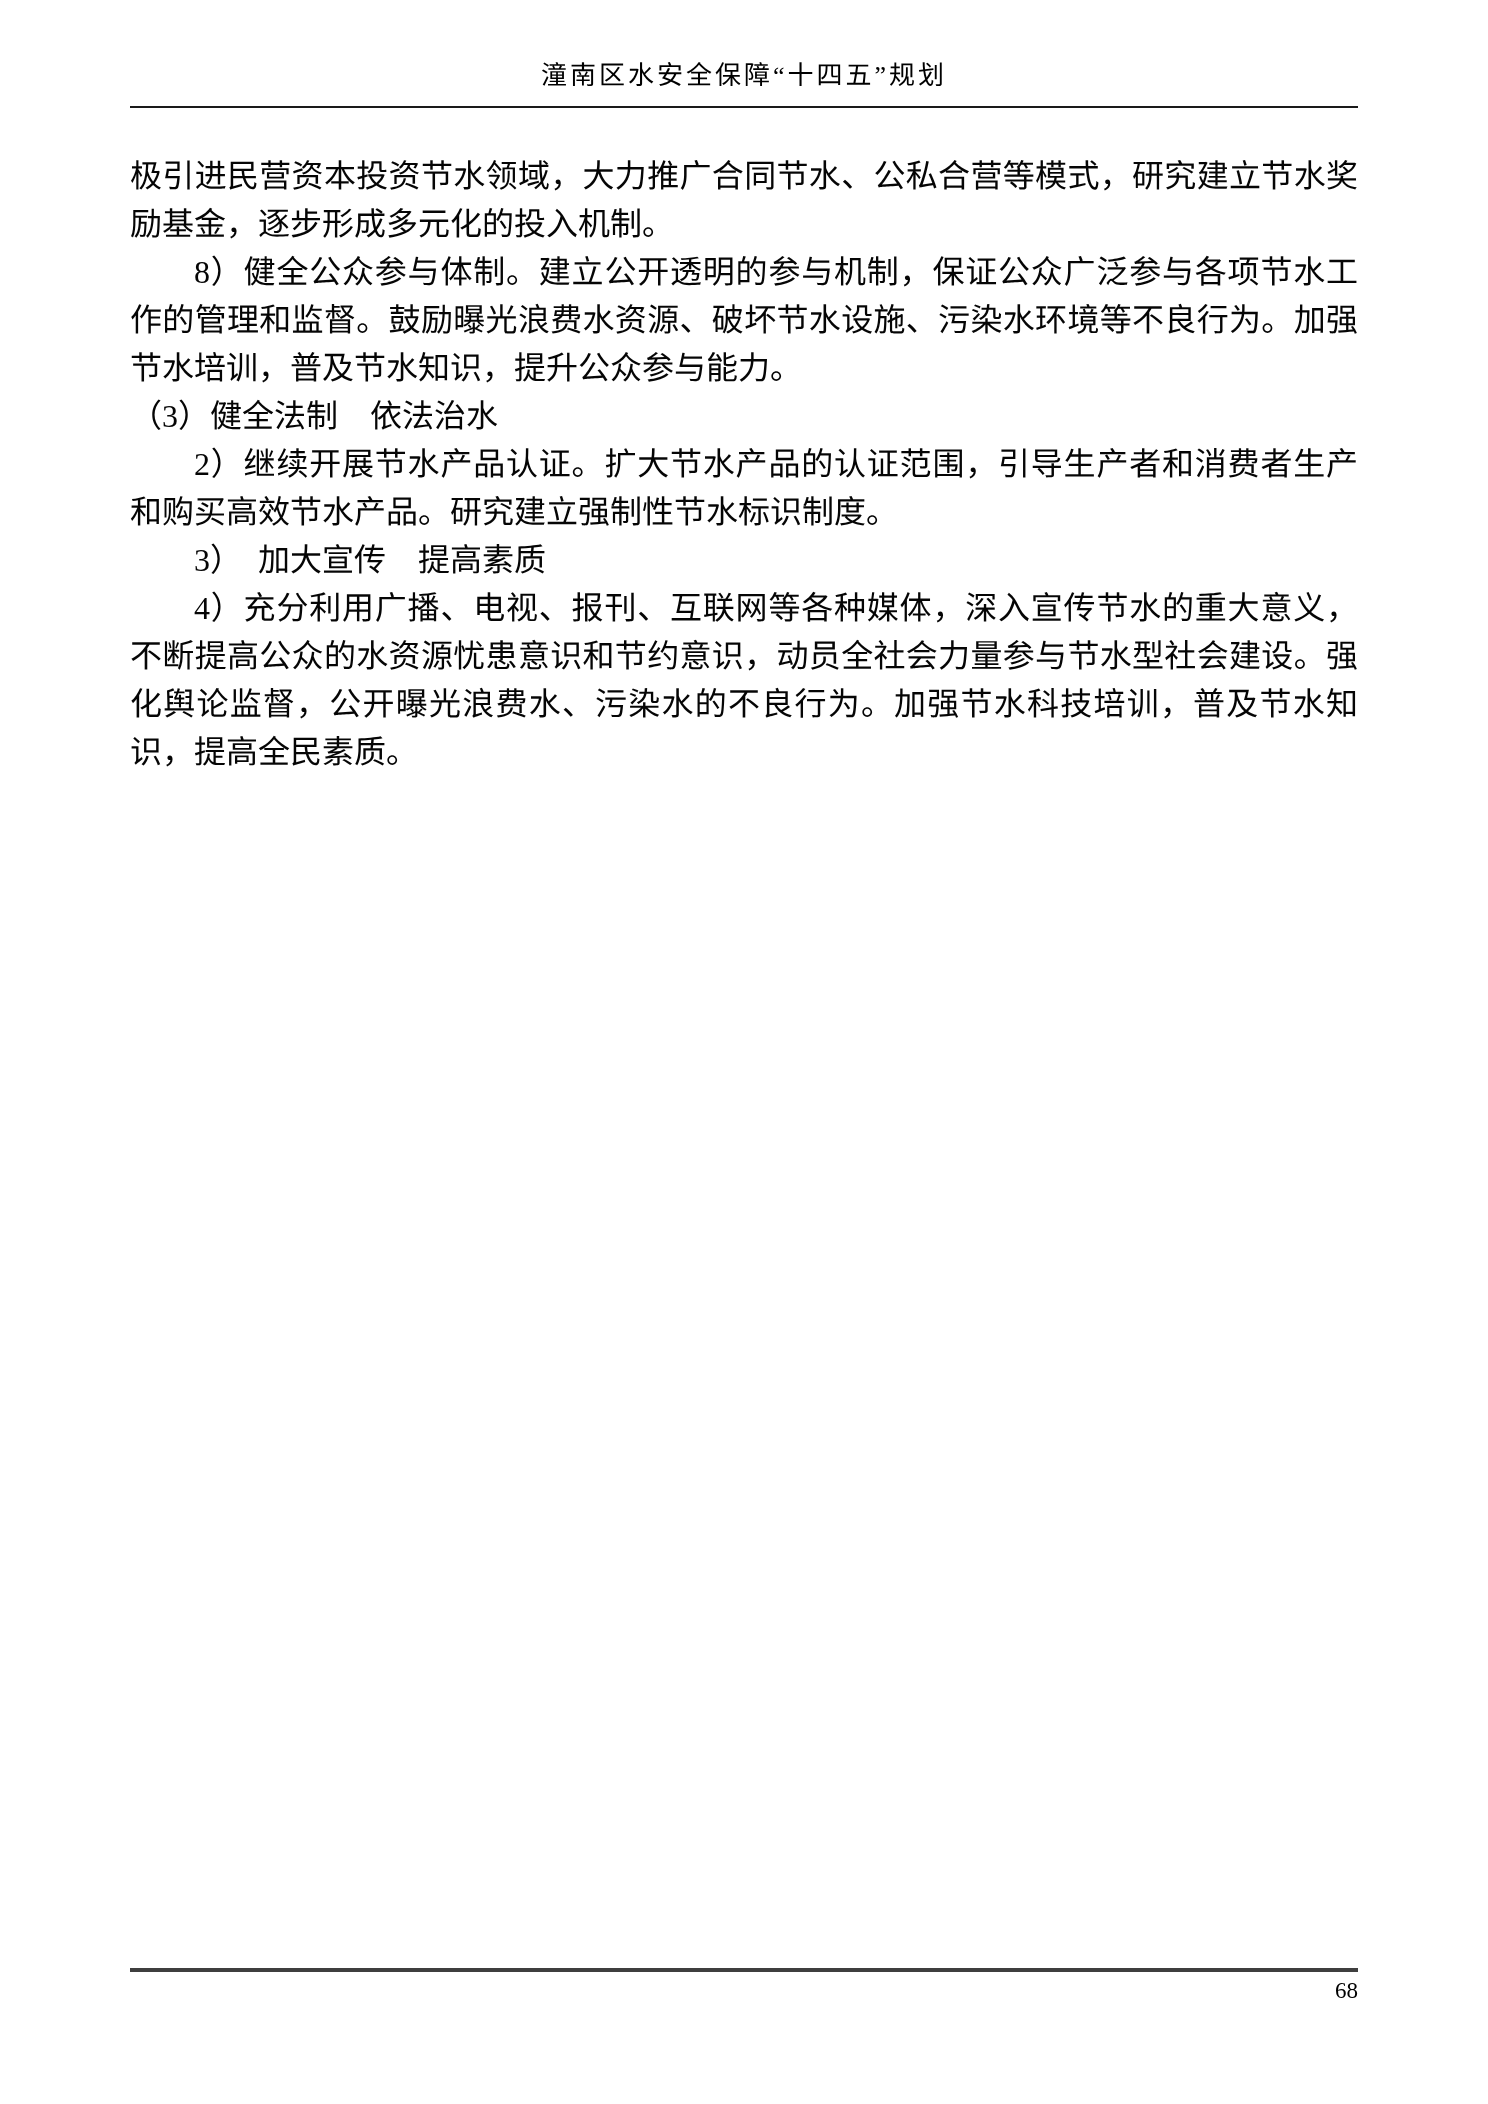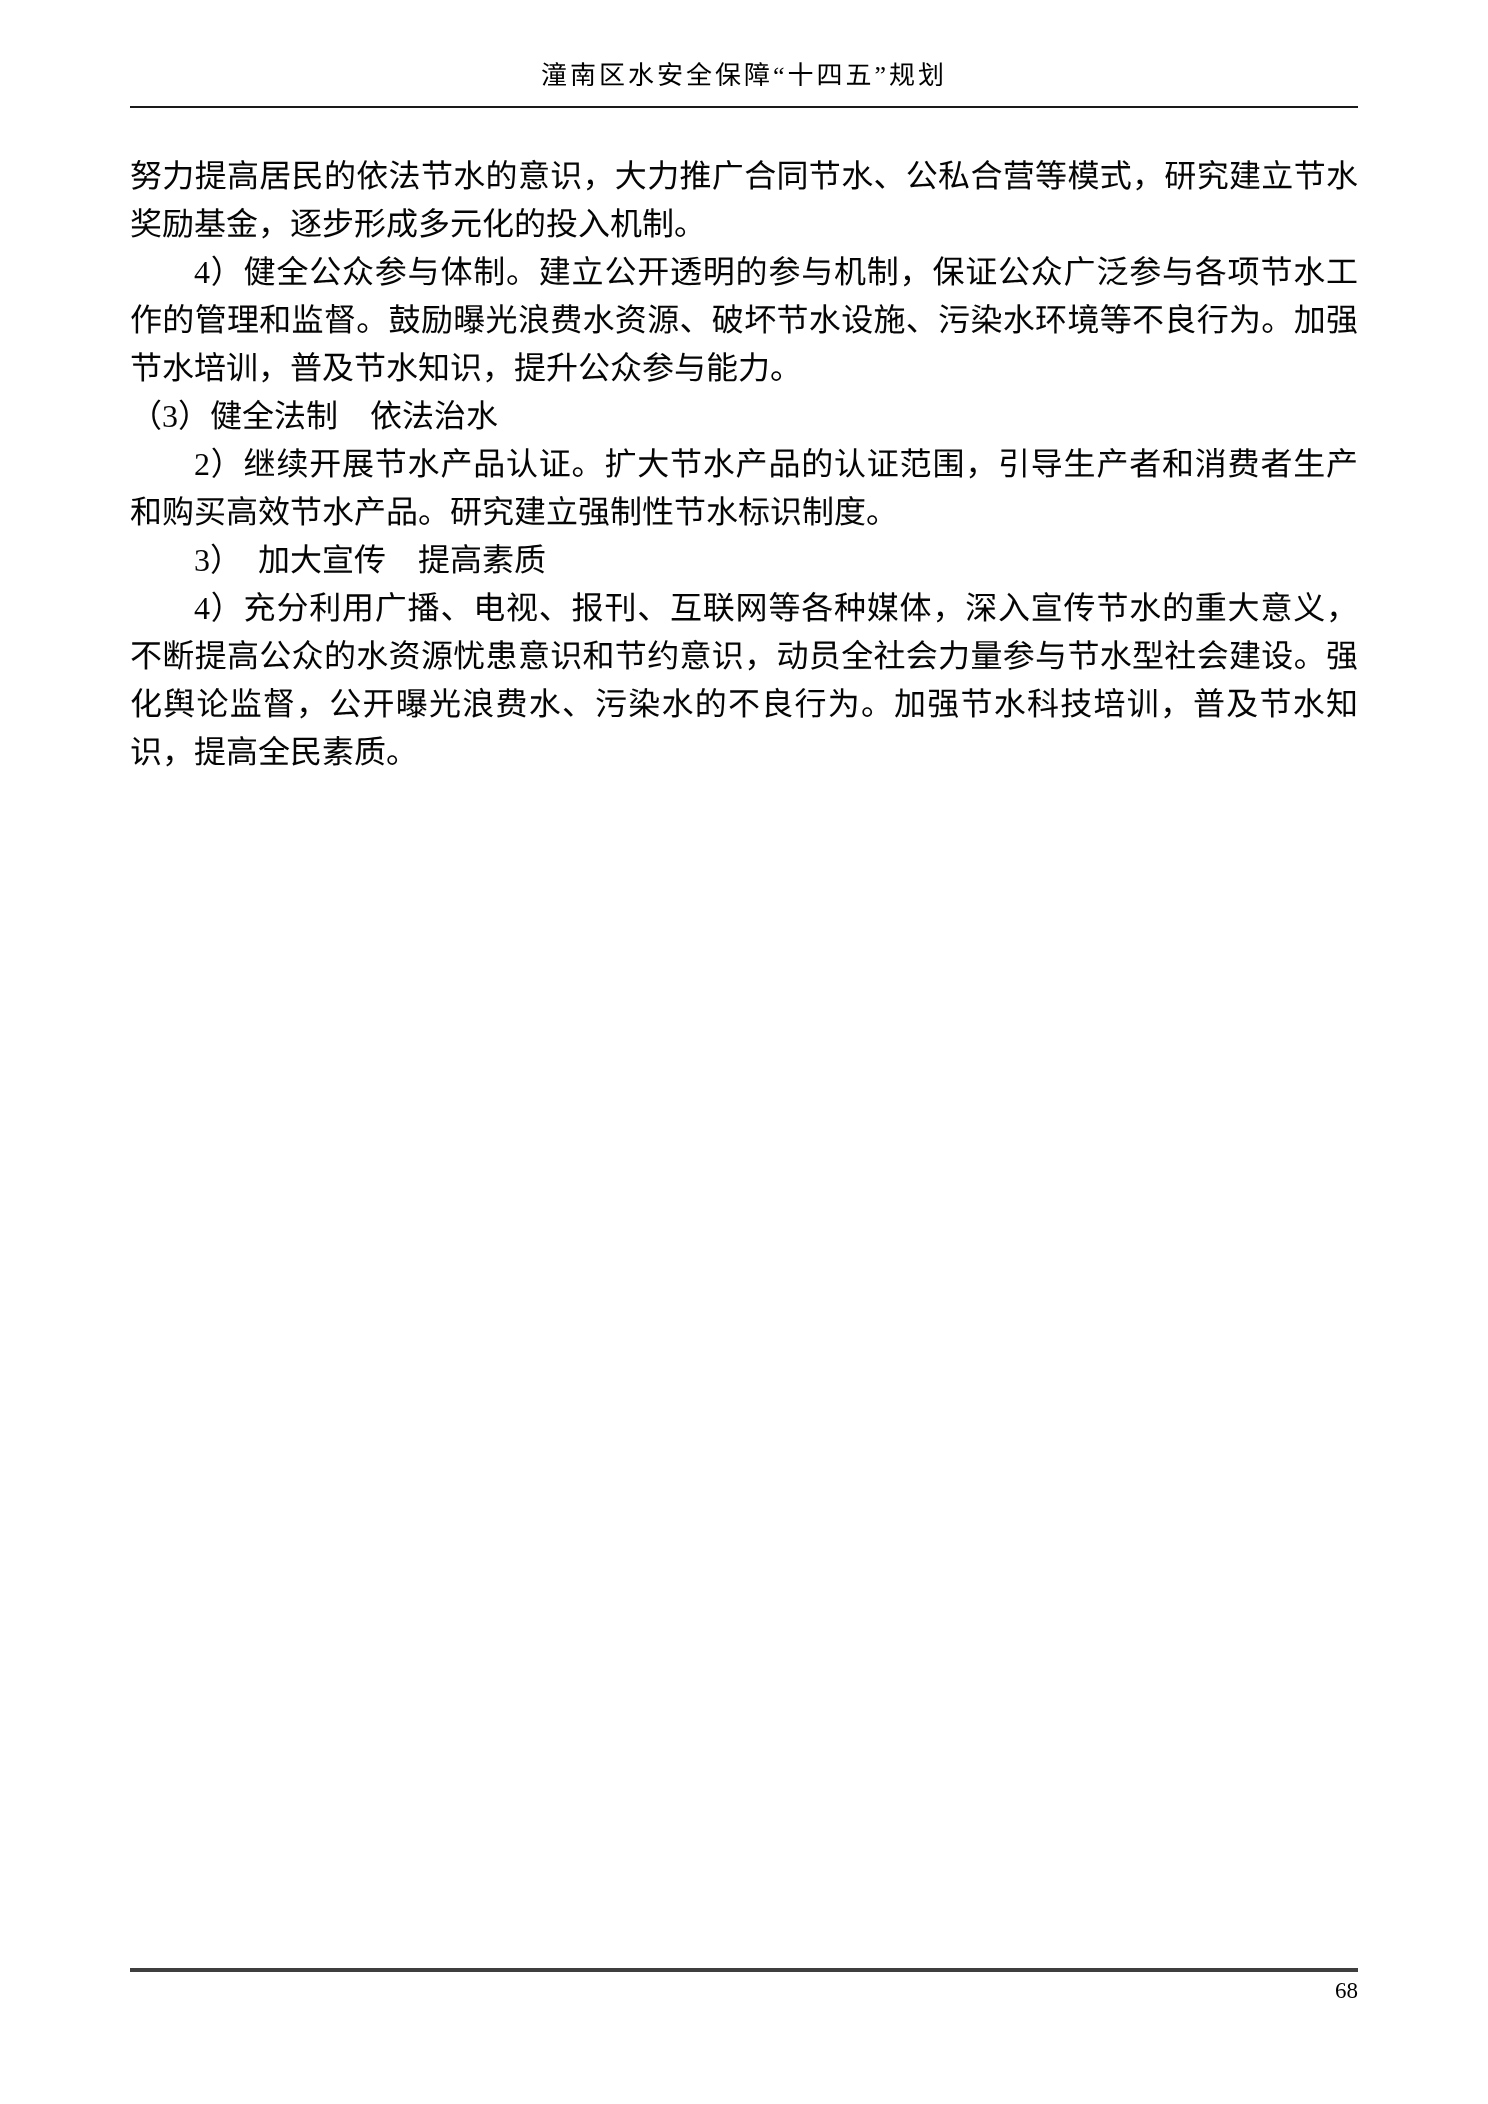--- a/index.html
+++ b/index.html
@@ -86,22 +86,22 @@
 <body>
 
 <div class="page">
 
   <header class="page-header">
     <div class="header-title">潼南区水安全保障“十四五”规划</div>
     <div class="header-rule"></div>
   </header>
 
   <main class="body-text">
-    <p class="noindent">努力提高居民的依法节水的意识，大力推广合同节水、公私合营等模式，研究建立节水奖励基金，逐步形成多元化的投入机制。</p>
-    <p class="indent">4）健全公众参与体制。建立公开透明的参与机制，保证公众广泛参与各项节水工作的管理和监督。鼓励曝光浪费水资源、破坏节水设施、污染水环境等不良行为。加强节水培训，普及节水知识，提升公众参与能力。</p>
+    <p class="noindent">极引进民营资本投资节水领域，大力推广合同节水、公私合营等模式，研究建立节水奖励基金，逐步形成多元化的投入机制。</p>
+    <p class="indent">8）健全公众参与体制。建立公开透明的参与机制，保证公众广泛参与各项节水工作的管理和监督。鼓励曝光浪费水资源、破坏节水设施、污染水环境等不良行为。加强节水培训，普及节水知识，提升公众参与能力。</p>
     <p class="noindent">（3）健全法制　依法治水</p>
     <p class="indent">2）继续开展节水产品认证。扩大节水产品的认证范围，引导生产者和消费者生产和购买高效节水产品。研究建立强制性节水标识制度。</p>
     <p class="indent">3）　加大宣传　提高素质</p>
     <p class="indent">4）充分利用广播、电视、报刊、互联网等各种媒体，深入宣传节水的重大意义，不断提高公众的水资源忧患意识和节约意识，动员全社会力量参与节水型社会建设。强化舆论监督，公开曝光浪费水、污染水的不良行为。加强节水科技培训，普及节水知识，提高全民素质。</p>
   </main>
 
   <footer class="page-footer">
     <div class="footer-rule"></div>
     <div class="page-number">68</div>
   </footer>

